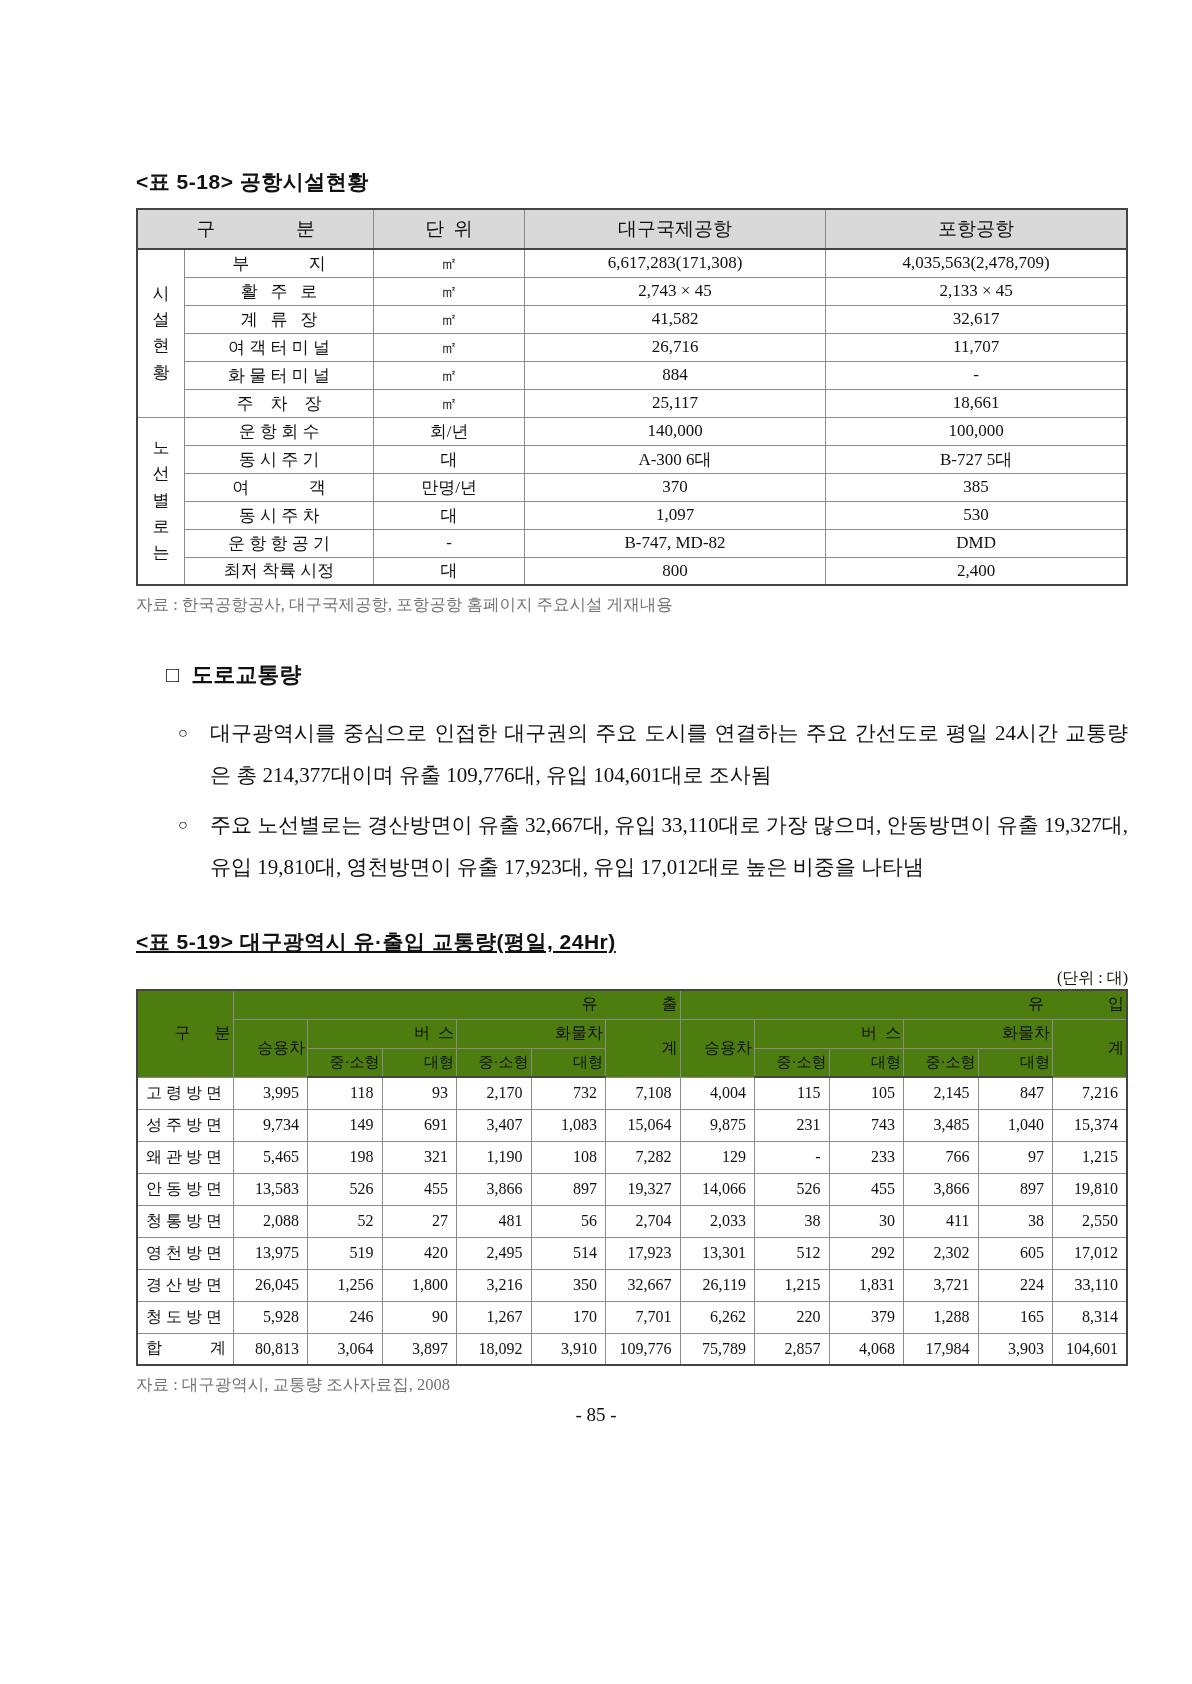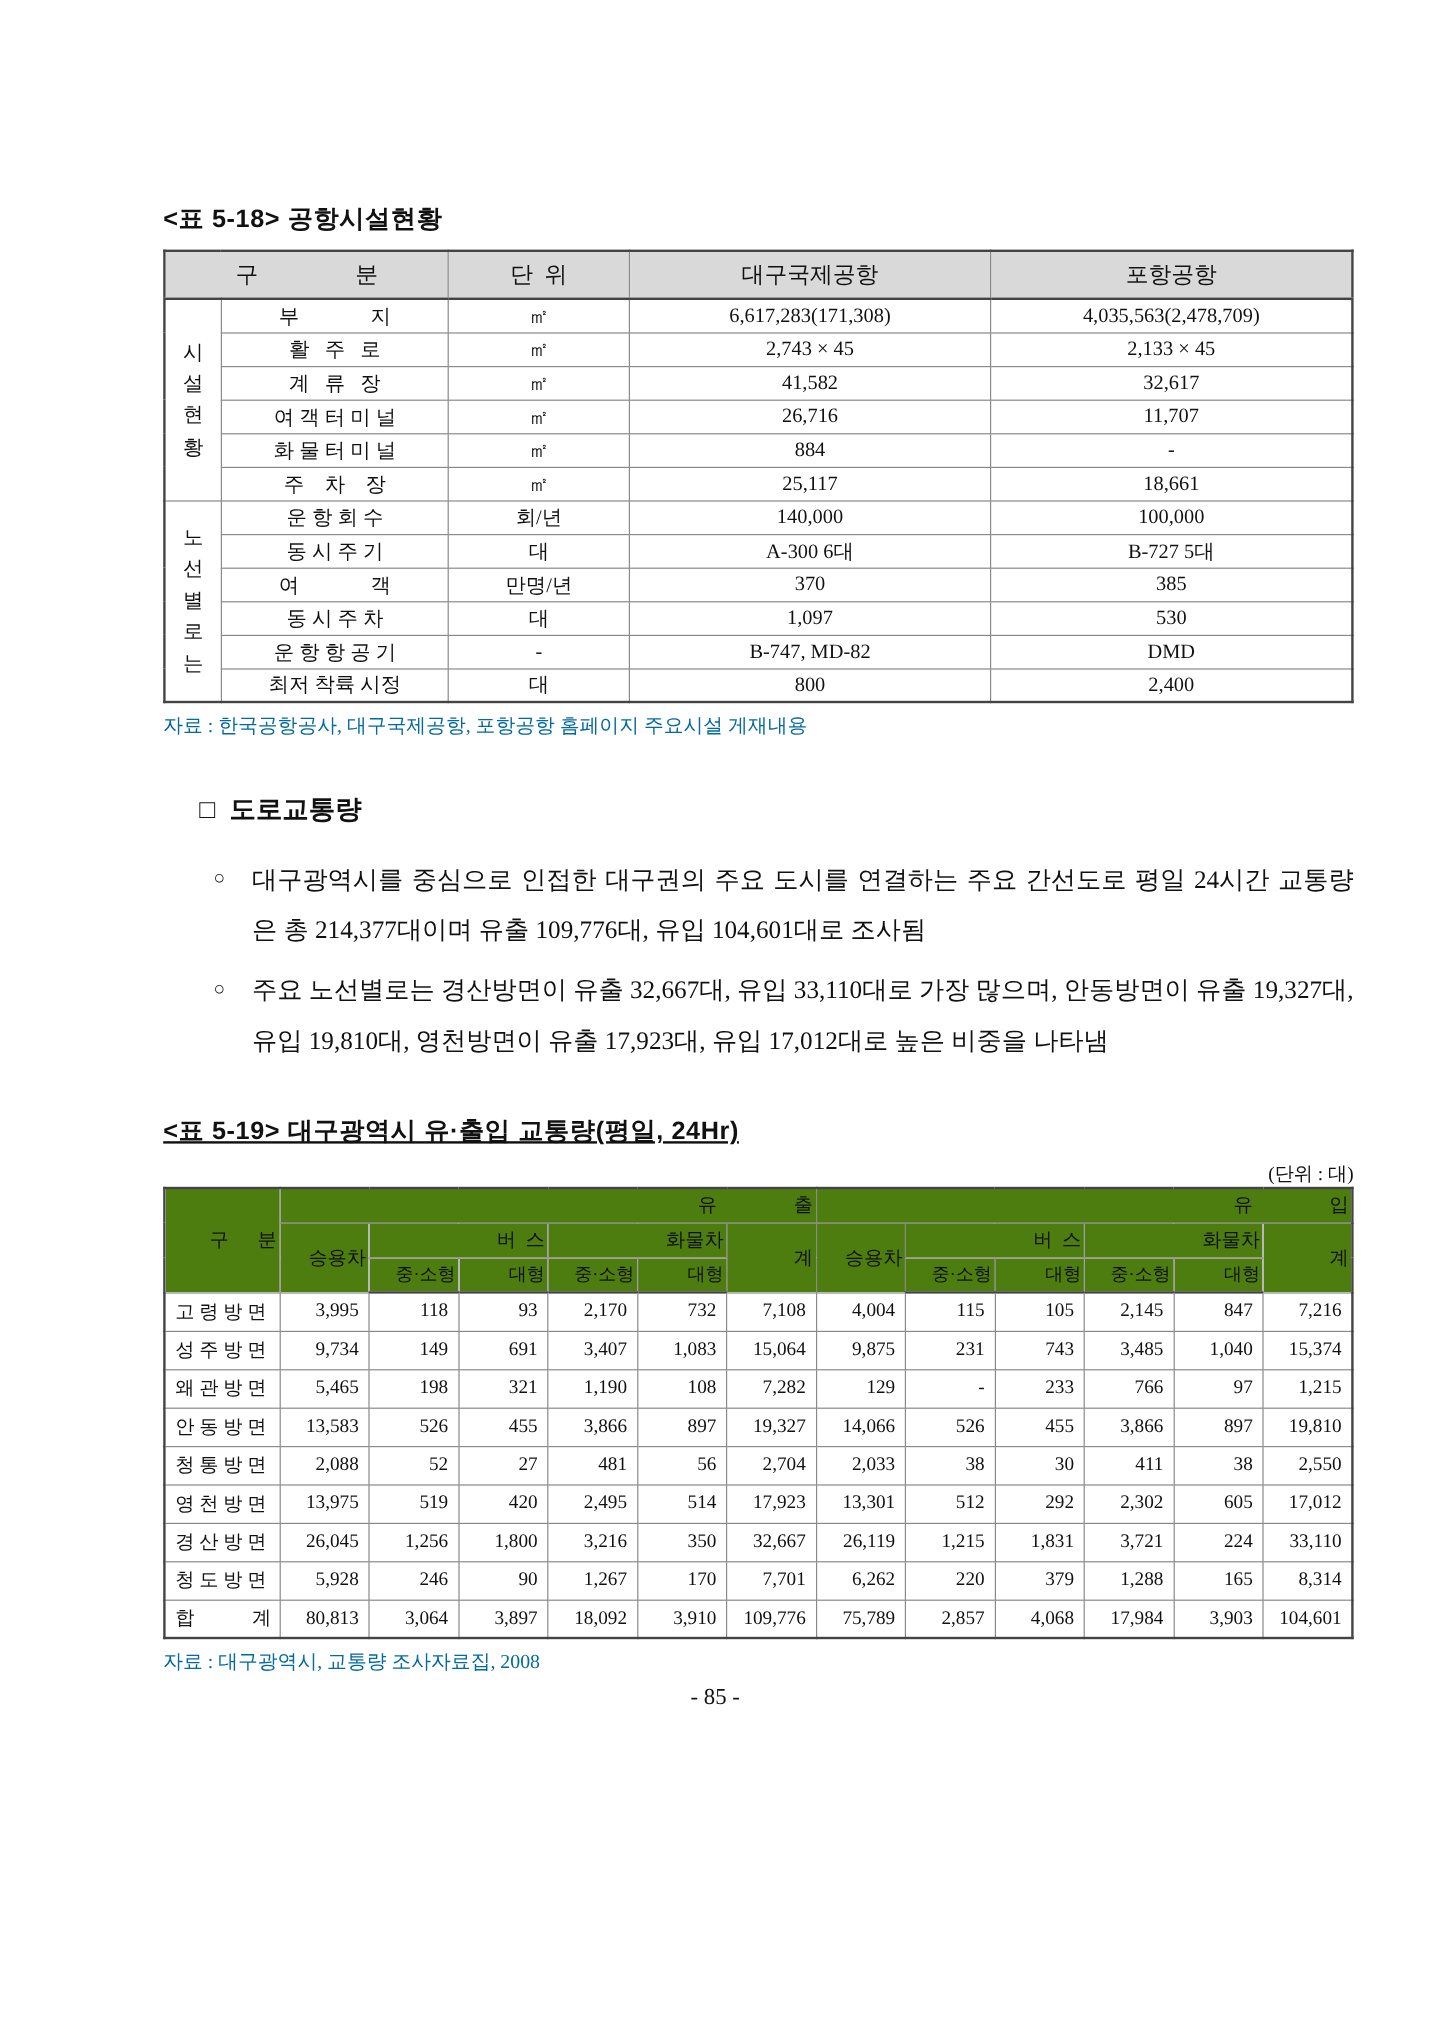--- a/index.html
+++ b/index.html
@@ -46,21 +46,21 @@
     word-break: break-all;
     line-height: 1.55;
     font-size: 17px;
     vertical-align: middle;
   }
   .t1 tr.group-start td { border-top: 1px solid #555; }
 
   .source {
     font-size: 16.5px;
     margin-top: 8px;
-    color: #0369a1;
+    color: #737373;
   }
 
   
   .section-title {
     margin: 44px 0 0 30px;
     font-family: "Liberation Sans", "DejaVu Sans", sans-serif;
     font-weight: bold;
     font-size: 22px;
     display: flex;
     align-items: center;

